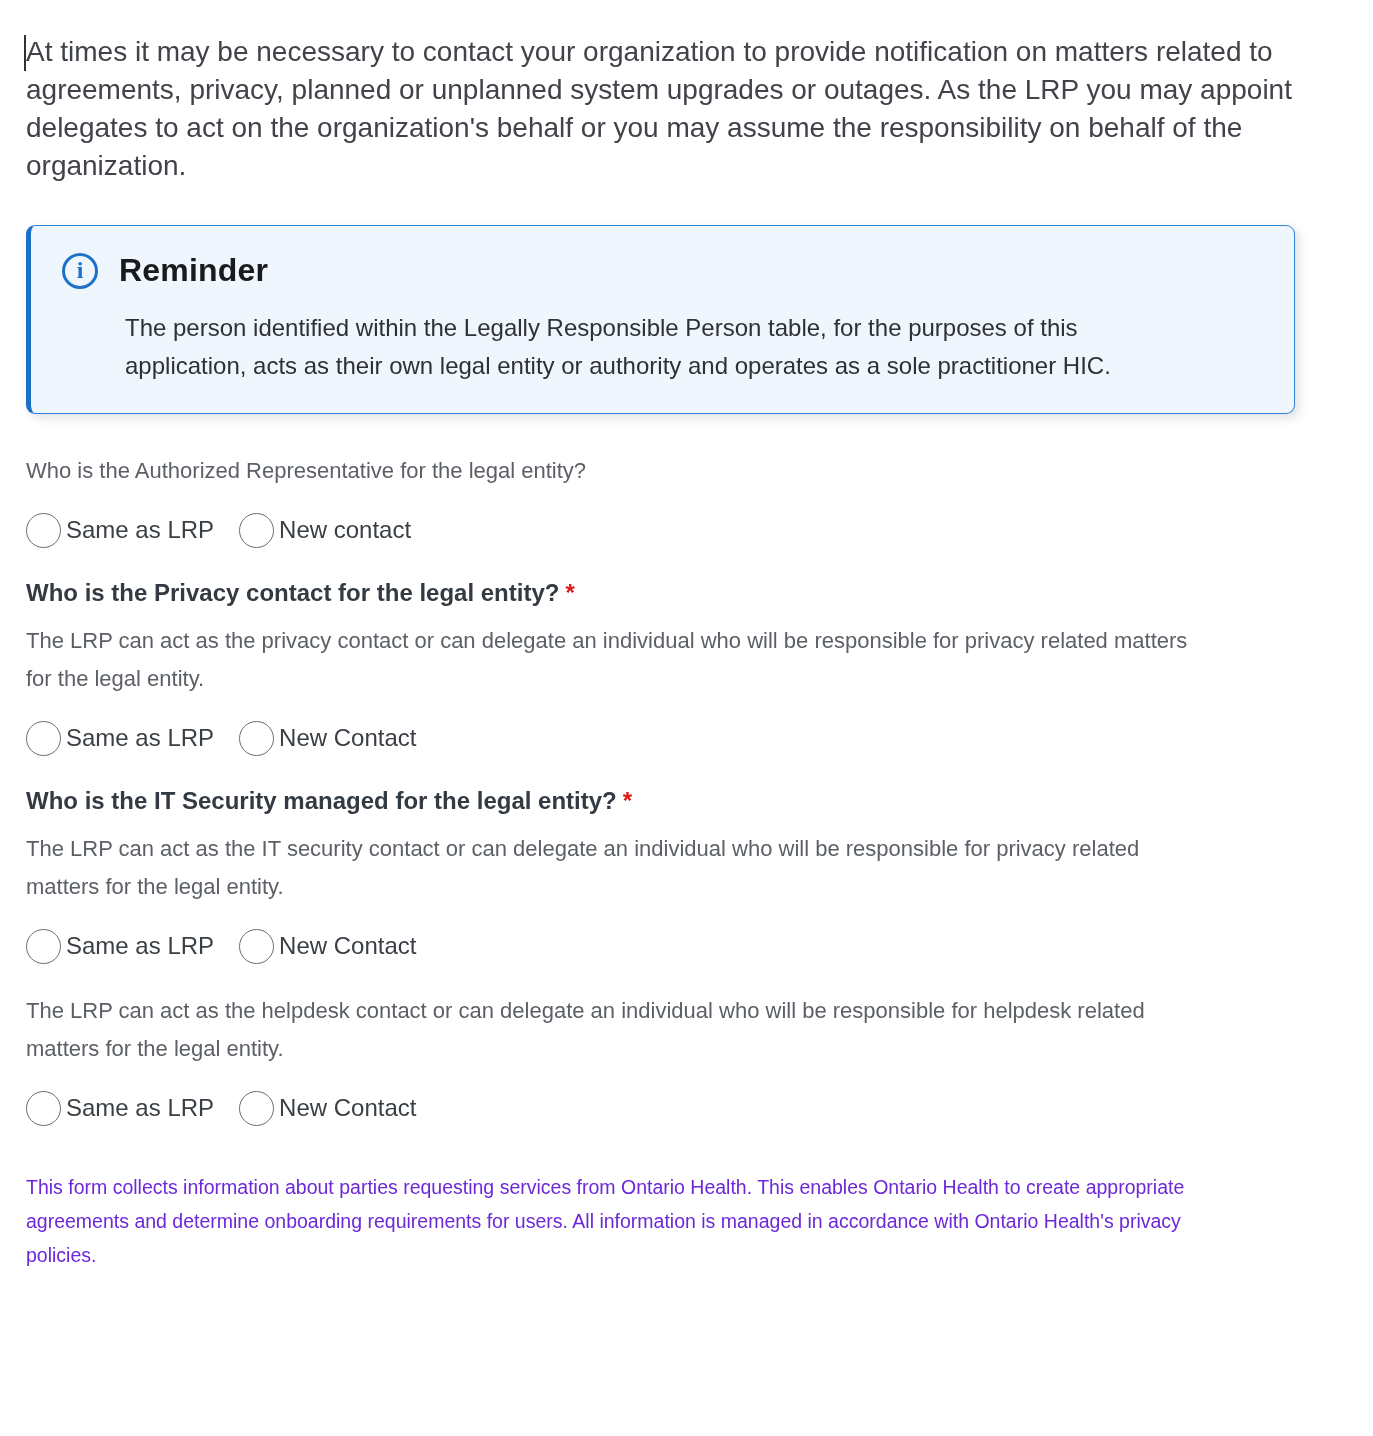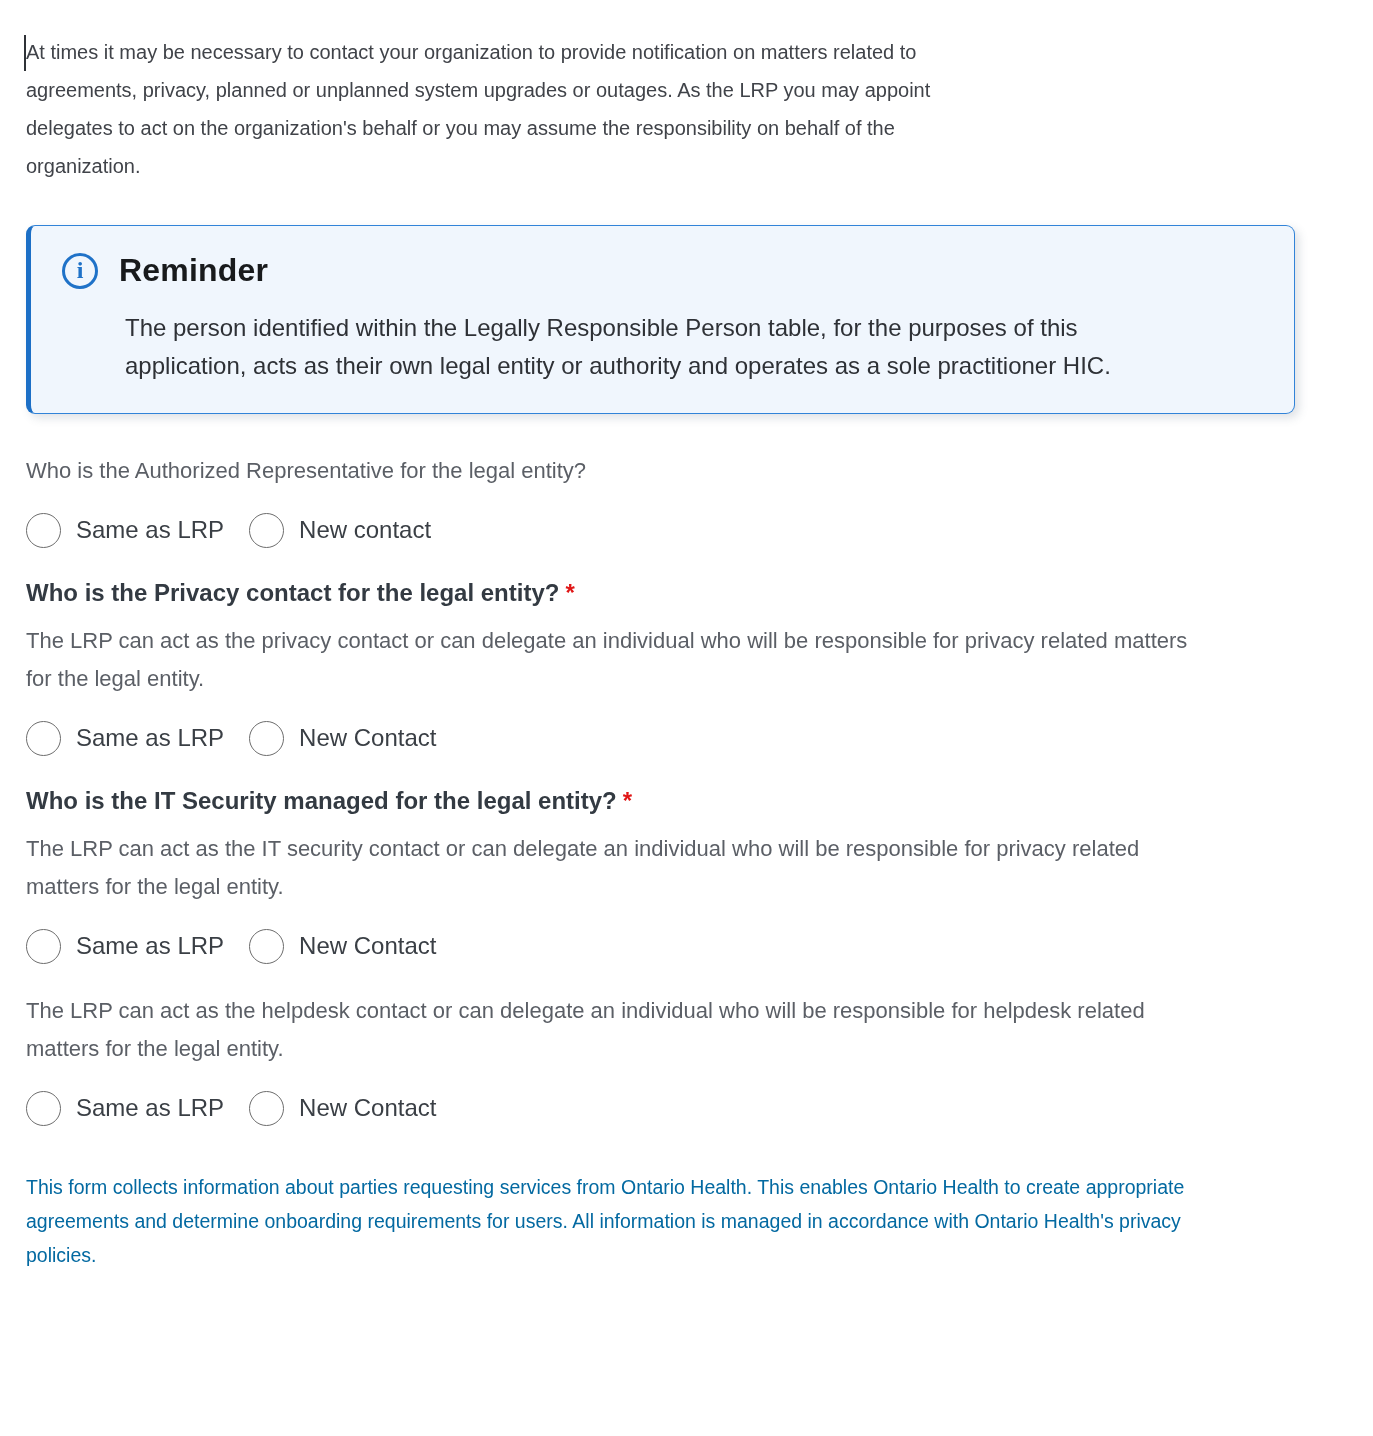--- a/index.html
+++ b/index.html
@@ -13,21 +13,21 @@
     width: 1373px;
     min-height: 1436px;
     background: #ffffff;
     padding: 33px 40px 24px 26px;
   }
   .pre { white-space: pre-line; }
 
   
   .intro {
     position: relative;
-    font-size: 20px;
+    font-size: 28px;
     line-height: 38px;
     color: #404349;
     max-width: 1280px;
   }
   .caret {
     position: absolute;
     left: -4px;
     top: 2px;
     width: 2px;
     height: 36px;
@@ -103,42 +103,42 @@
   .radio-row {
     margin-top: 14px;
     display: flex;
     align-items: center;
     gap: 25px;
     height: 52px;
   }
   .radio-option {
     display: flex;
     align-items: center;
-    gap: 15px;
+    gap: 5px;
     cursor: pointer;
   }
   .radio-circle {
     width: 35px;
     height: 35px;
     border: 1.5px solid #6d6d6d;
     border-radius: 50%;
     background: #ffffff;
     flex: 0 0 auto;
   }
   .radio-label {
     font-size: 24px;
     color: #3a3f45;
   }
 
   
   .footer-note {
     margin-top: 36px;
     font-size: 19.5px;
     line-height: 34px;
-    color: #0369a1;
+    color: #6d28d9;
     max-width: 1290px;
   }
 </style>
 </head>
 <body>
 
 <div class="page">
 
   <p class="intro pre">At times it may be necessary to contact your organization to provide notification on matters related to
 agreements, privacy, planned or unplanned system upgrades or outages. As the LRP you may appoint

